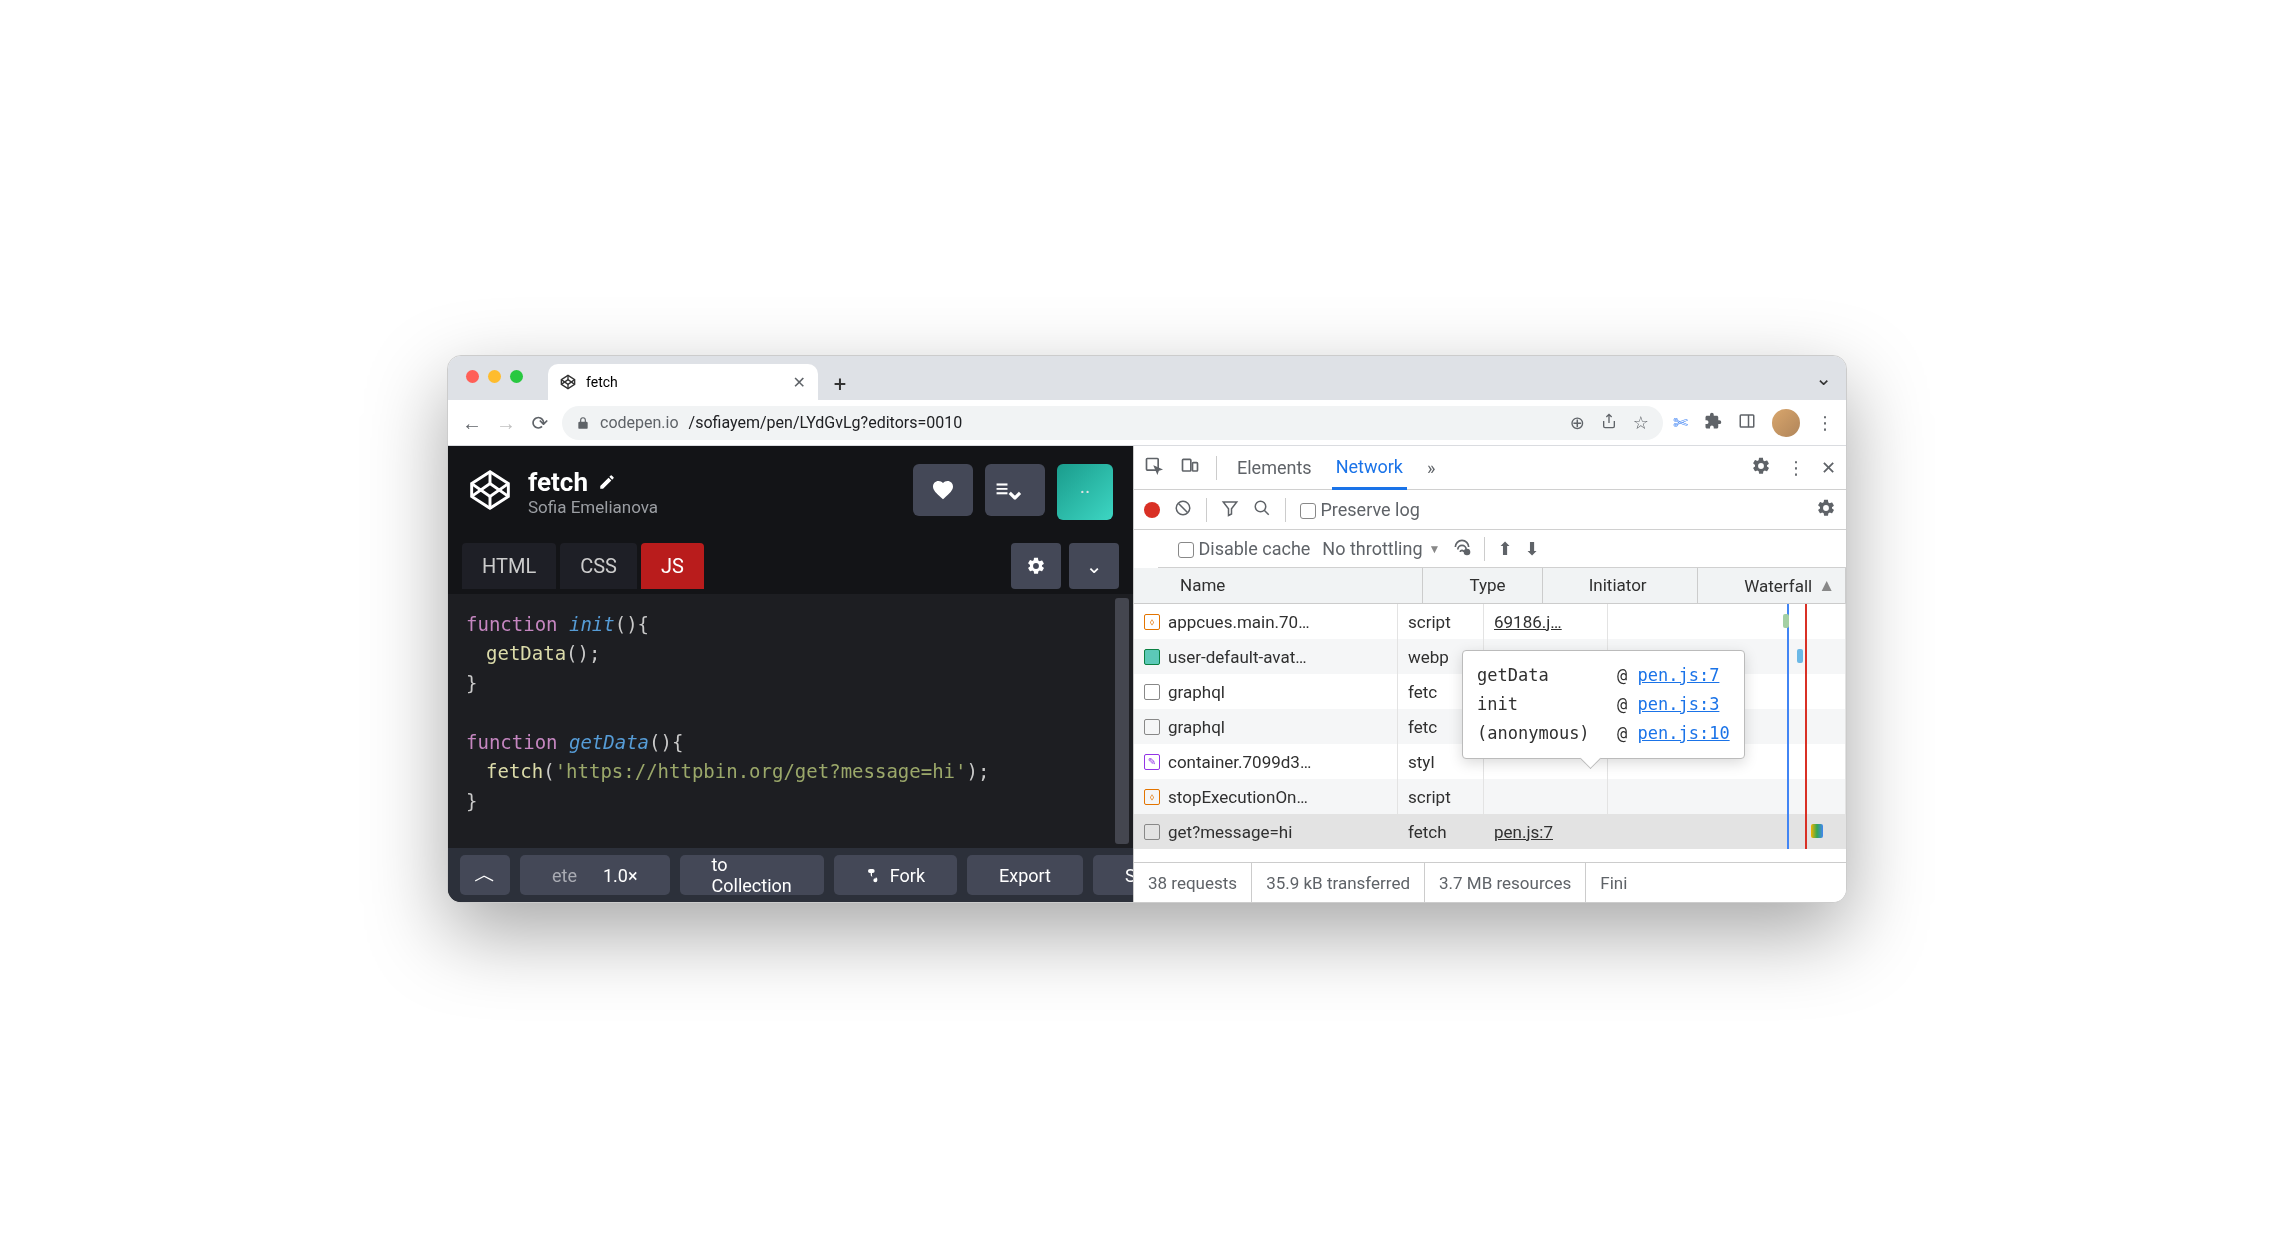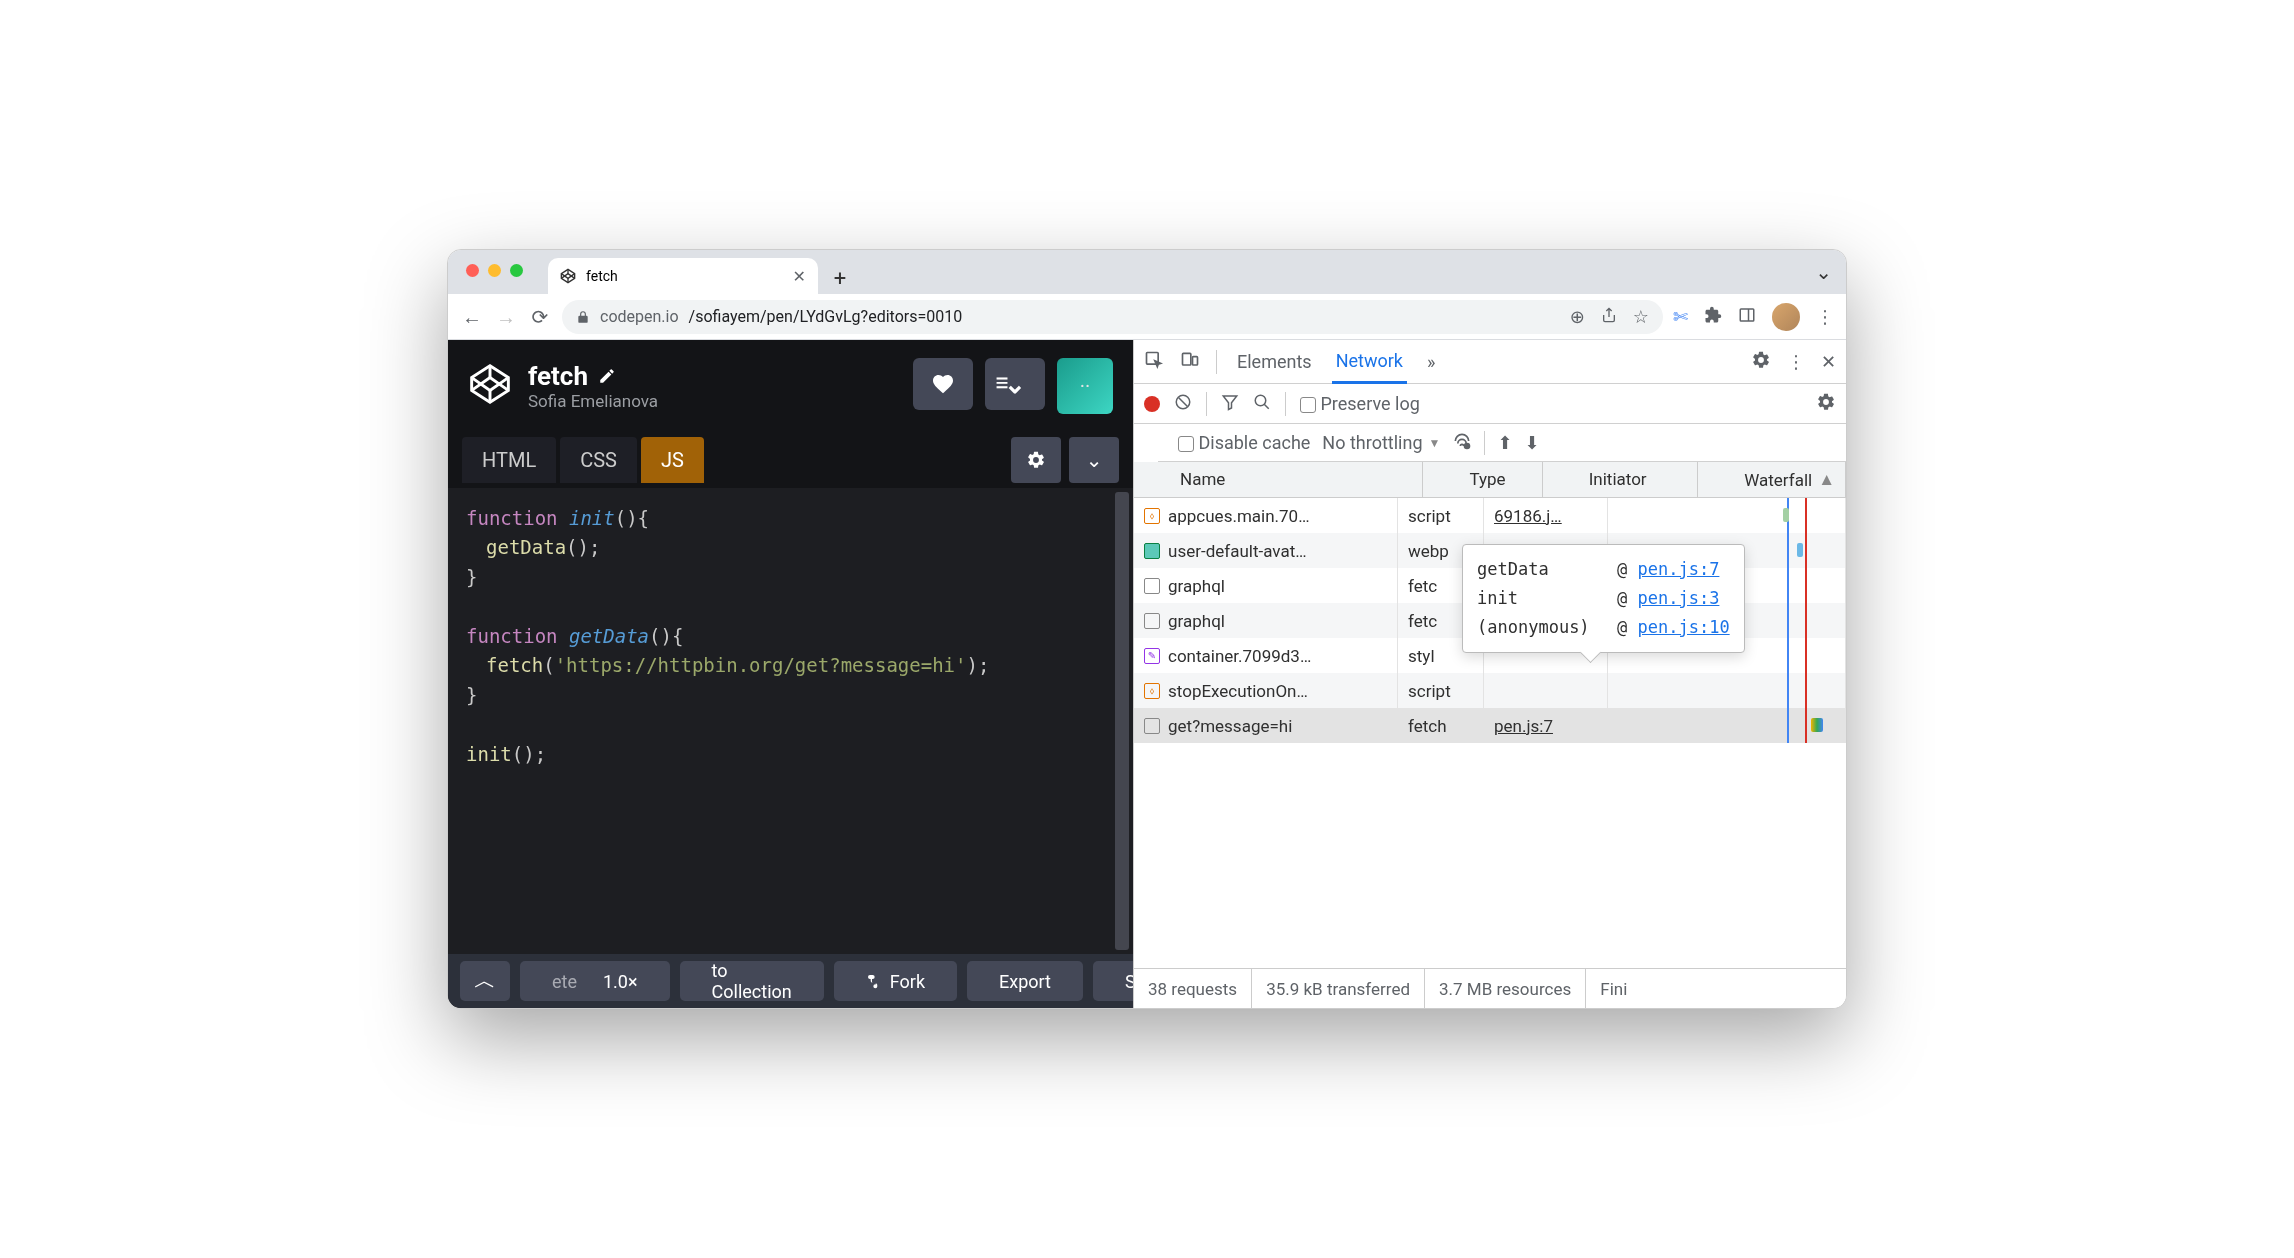--- a/index.html
+++ b/index.html
@@ -1,17 +1,17 @@
 <!DOCTYPE html>
 <html><head>
 <meta charset="utf-8">
 <style>
 * { box-sizing: border-box; margin: 0; padding: 0; }
 body { font-family: -apple-system, BlinkMacSystemFont, "Segoe UI", Roboto, sans-serif; background: #fff; display: flex; justify-content: center; align-items: center; min-height: 100vh; padding: 40px; }
-.window { width: 1400px; height: 760px; background: #fff; border-radius: 14px; box-shadow: 0 30px 80px rgba(0,0,0,0.35); overflow: hidden; position: relative; border: 1px solid #ccc; }
+.window { width: 1400px; height: 548px; background: #fff; border-radius: 14px; box-shadow: 0 30px 80px rgba(0,0,0,0.35); overflow: hidden; position: relative; border: 1px solid #ccc; }
 
 
 .tabstrip { height: 44px; background: #dee1e6; display: flex; align-items: flex-end; padding-left: 14px; position: relative; }
 .traffic { position: absolute; left: 18px; top: 14px; display: flex; gap: 9px; }
 .traffic span { width: 13px; height: 13px; border-radius: 50%; display: block; }
 .tl-r { background: #ff5f57; } .tl-y { background: #febc2e; } .tl-g { background: #28c840; }
 .tab { margin-left: 86px; background: #fff; height: 36px; border-radius: 10px 10px 0 0; display: flex; align-items: center; padding: 0 12px; gap: 10px; width: 270px; font-size: 14px; }
 .tab-close { font-size: 16px; color: #5f6368; margin-left: auto; cursor: pointer; }
 .newtab { width: 32px; height: 32px; display: flex; align-items: center; justify-content: center; font-size: 22px; color: #333; margin-left: 6px; cursor: pointer; }
 .tabstrip .mincaret { position: absolute; right: 14px; top: 10px; font-size: 20px; color: #333; }
@@ -37,21 +37,21 @@
 .cp-title { display: flex; flex-direction: column; }
 .cp-title .row1 { display: flex; align-items: center; gap: 10px; font-size: 26px; font-weight: 700; color: #fff; }
 .cp-title .row2 { font-size: 17px; color: #9b9ea3; }
 .cp-hbtns { margin-left: auto; display: flex; gap: 12px; }
 .cp-hbtn { width: 60px; height: 52px; background: #444857; border-radius: 6px; display: flex; align-items: center; justify-content: center; color: #fff; }
 .cp-avatar { width: 56px; height: 56px; border-radius: 6px; background: linear-gradient(135deg, #1a9c8c, #3dd6c3); display:flex; align-items:center; justify-content:center; font-size:20px;}
 
 
 .cp-tabs { height: 56px; display: flex; align-items: center; padding: 0 14px; gap: 0; background: #131417; }
 .cp-tab { padding: 0 20px; height: 46px; display: flex; align-items: center; font-size: 20px; color: #ccc; background: #1e1f26; margin-right: 4px; border-radius: 4px 4px 0 0; cursor: pointer; }
-.cp-tab.active { background: #a16207; color: #fff; }
+.cp-tab.active { background: #b91c1c; color: #fff; }
 .cp-tabs .tools { margin-left: auto; display: flex; gap: 8px; }
 .cp-tabs .toolb { width: 50px; height: 46px; background: #444857; border-radius: 4px; display: flex; align-items: center; justify-content: center; color: #fff; font-size: 20px; }
 
 
 .editor { flex: 1; background: #1d1e22; padding: 16px 18px; font-family: ui-monospace, Menlo, Consolas, monospace; font-size: 19px; line-height: 1.55; position: relative; overflow:hidden;}
 .editor .scroll { position:absolute; right:4px; top:4px; bottom:4px; width:14px; background:#44464f; border-radius:3px;}
 .tok-kw { color: #c586c0; }
 .tok-fn { color: #569cd6; font-style: italic; }
 .tok-id { color: #dcdcaa; }
 .tok-str { color: #9ba86a; }

